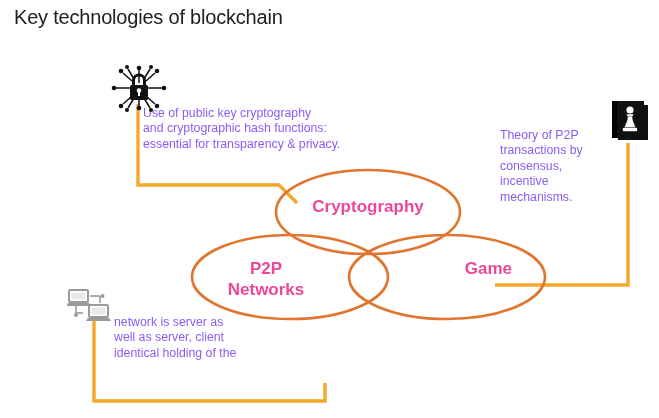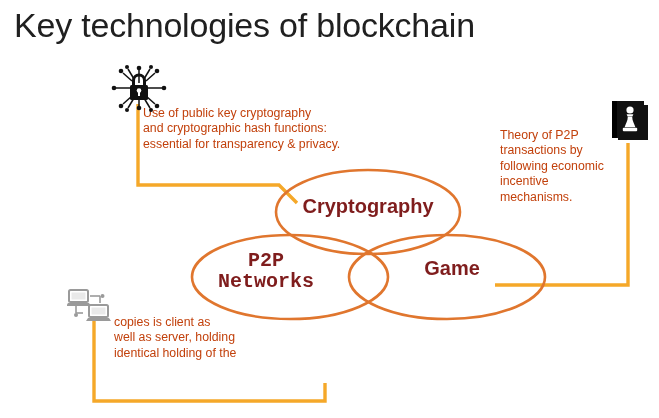--- a/index.html
+++ b/index.html
@@ -14,80 +14,80 @@
     position: relative;
     width: 659px;
     height: 418px;
     background: #ffffff;
     overflow: hidden;
   }
   #slide-title {
     position: absolute;
     left: 14px;
     top: 6px;
-    font-size: 34px;
+    font-size: 20px;
     font-weight: 400;
     color: #202020;
     letter-spacing: -0.2px;
     font-family: "Liberation Sans", sans-serif;
     white-space: nowrap;
   }
   .vector-layer {
     position: absolute;
     left: 0;
     top: 0;
     width: 659px;
     height: 418px;
   }
   .callout {
     position: absolute;
     font-family: "Liberation Sans", sans-serif;
     font-size: 12.3px;
     line-height: 15.4px;
-    color: #c2410c;
+    color: #8b5cf6;
   }
   #callout-crypto {
     left: 143px;
     top: 106px;
     width: 232px;
   }
   #callout-game {
     left: 500px;
     top: 128px;
     width: 112px;
   }
   #callout-p2p {
     left: 114px;
     top: 315px;
     width: 140px;
   }
   .venn-label {
     position: absolute;
     font-family: "Liberation Sans", sans-serif;
     font-weight: bold;
-    color: #7f1d1d;
+    color: #ec4899;
     text-align: center;
     line-height: 21px;
-    font-size: 20px;
+    font-size: 17px;
   }
   #label-cryptography {
     left: 283px;
     top: 196px;
     width: 170px;
   }
   #label-p2p {
     left: 196px;
-    top: 250px;
+    top: 258px;
     width: 140px;
-    font-family: Liberation Mono, monospace;
   }
   #label-game {
     left: 392px;
     top: 258px;
     width: 120px;
+    text-align: right;
   }
   .icon-box {
     position: absolute;
   }
   #icon-lock { left: 110px; top: 63px; width: 58px; height: 50px; }
   #icon-book { left: 610px; top: 101px; width: 42px; height: 44px; }
   #icon-network { left: 67px; top: 287px; width: 50px; height: 40px; }
 </style>
 </head>
 <body>
@@ -122,28 +122,28 @@
 
   <div class="callout" id="callout-crypto">
     <div>Use of public key cryptography</div>
     <div>and cryptographic hash functions:</div>
     <div>essential for transparency &amp; privacy.</div>
   </div>
 
   <div class="callout" id="callout-game">
     <div>Theory of P2P</div>
     <div>transactions by</div>
-    <div>following economic</div>
+    <div>consensus,</div>
     <div>incentive</div>
     <div>mechanisms.</div>
   </div>
 
   <div class="callout" id="callout-p2p">
-    <div>copies is client as</div>
-    <div>well as server, holding</div>
+    <div>network is server as</div>
+    <div>well as server, client</div>
     <div>identical holding of the</div>
   </div>
 
   <div class="icon-box" id="icon-lock">
     <svg viewBox="0 0 58 50" width="58" height="50" xmlns="http://www.w3.org/2000/svg">
       <g stroke="#111111" stroke-width="1.5" fill="none">
         <line x1="29" y1="20" x2="29" y2="7"></line>
         <line x1="29" y1="30" x2="29" y2="43"></line>
         <line x1="20" y1="25" x2="6" y2="25"></line>
         <line x1="38" y1="25" x2="52" y2="25"></line>

